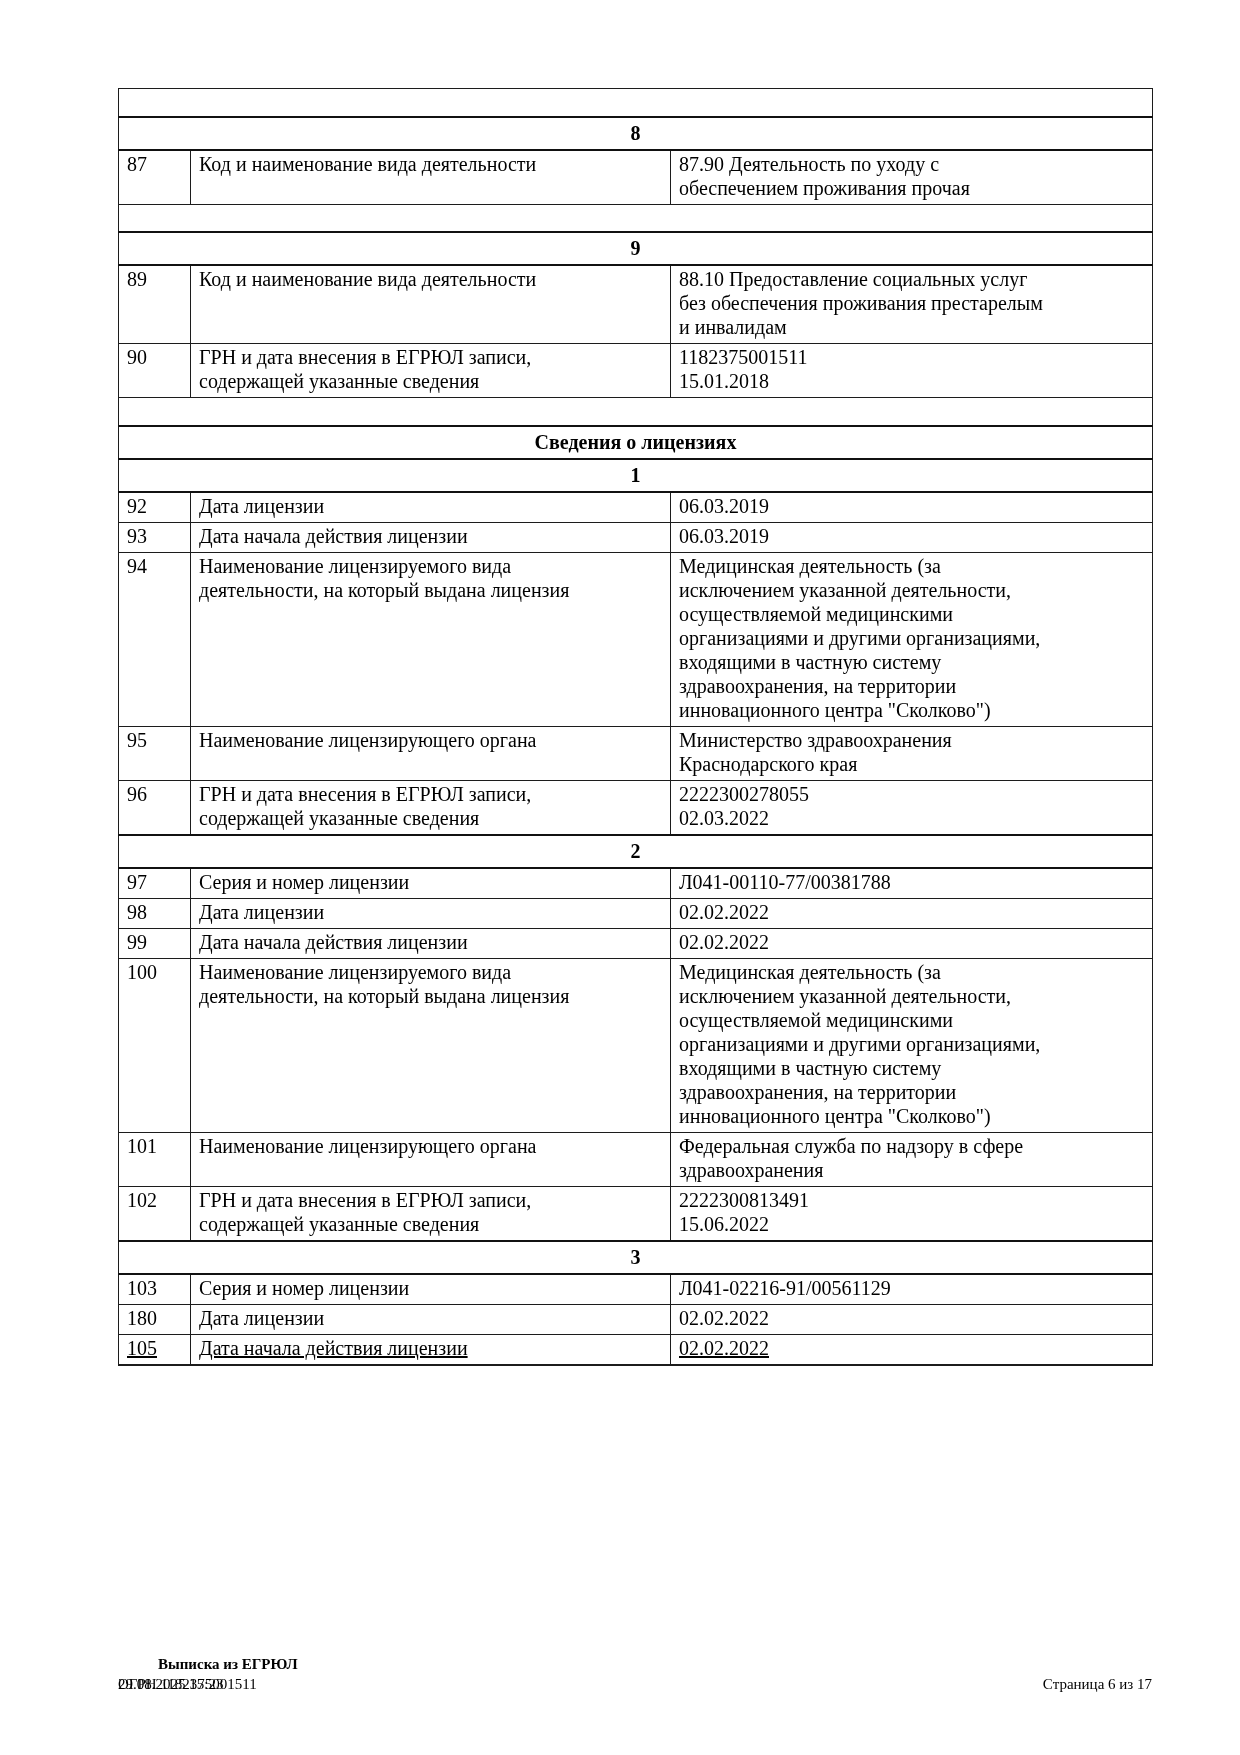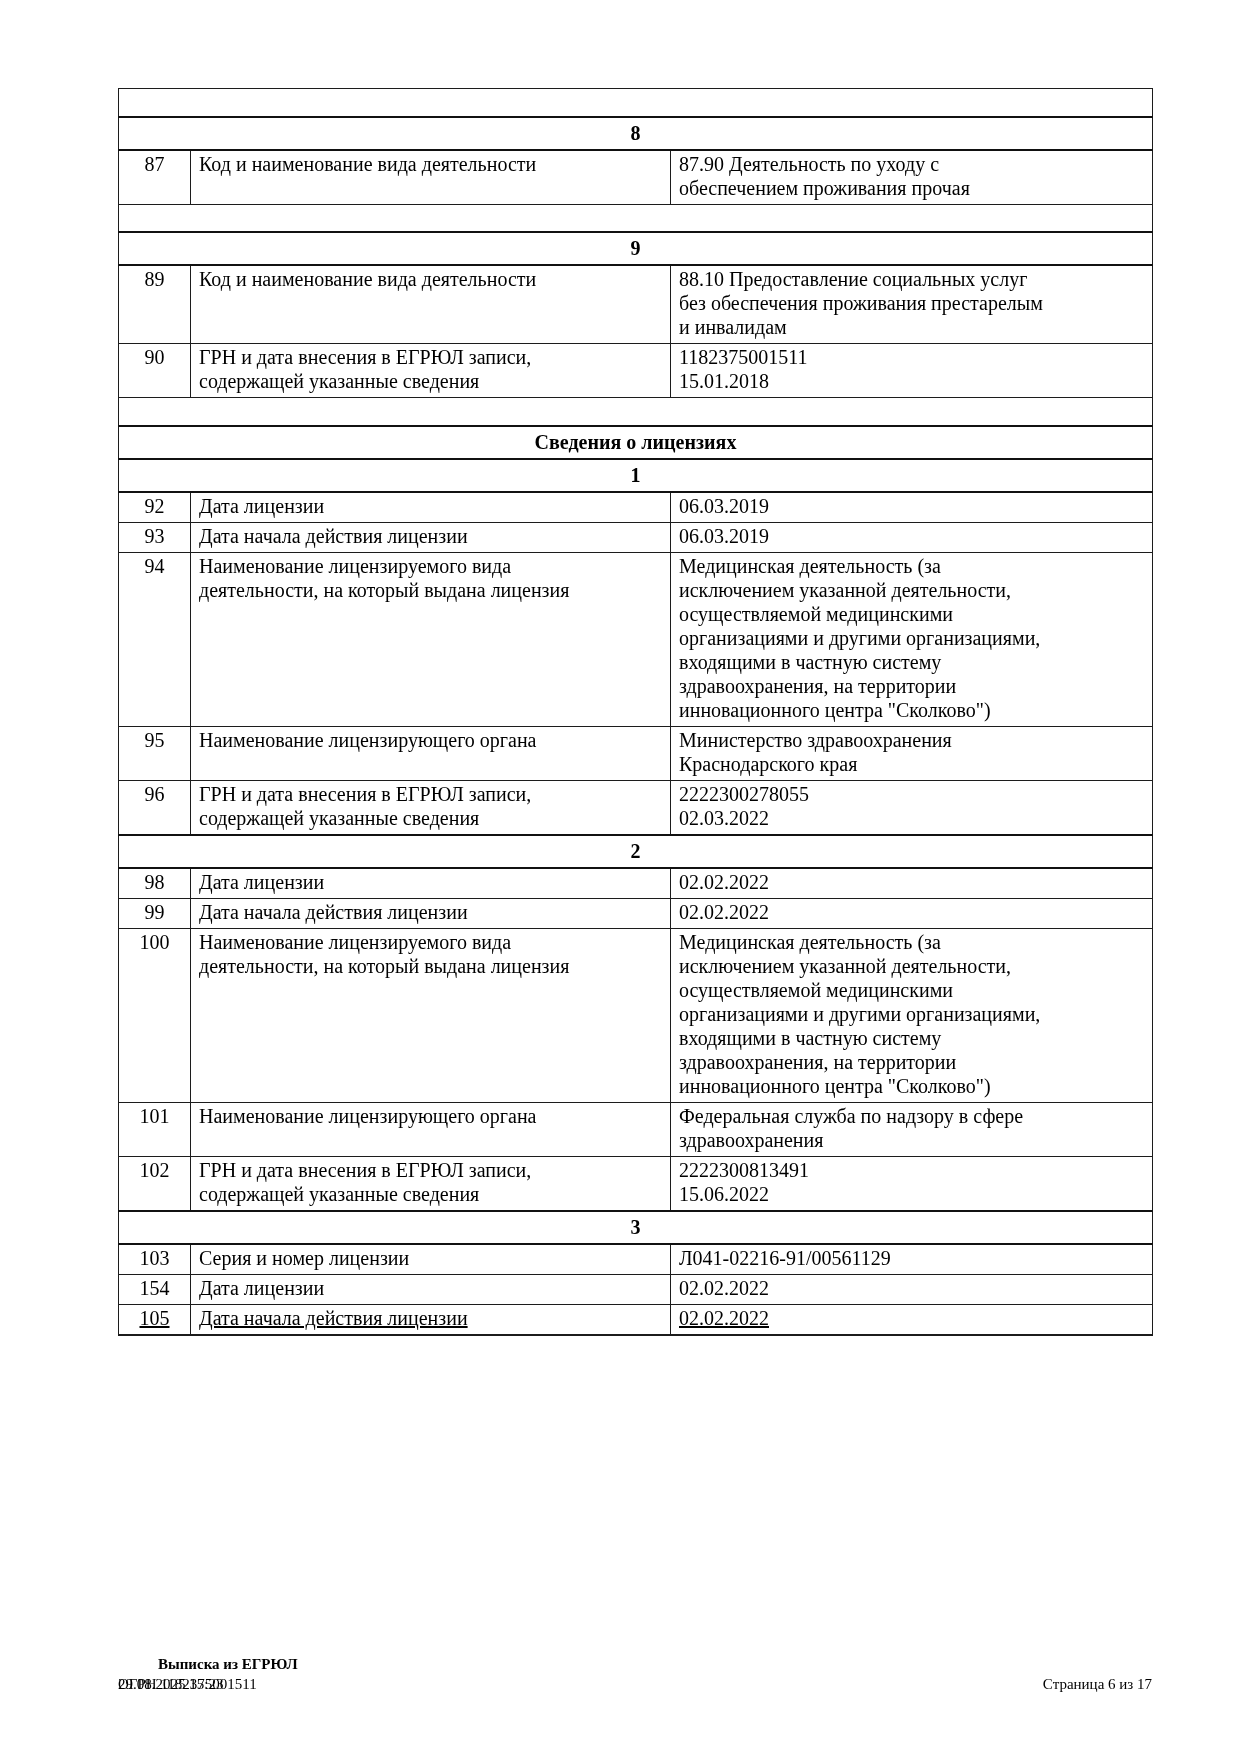--- a/index.html
+++ b/index.html
@@ -25,21 +25,20 @@
     line-height: 24px;
   }
   table.doc-table td {
     border: 1px solid #1c1c1c;
     vertical-align: top;
     padding: 1px 8px 4px 8px;
     white-space: pre-line;
     overflow: hidden;
   }
   td.c-num {
-    text-align: center;
     padding-left: 2px;
     padding-right: 2px;
   }
   tr.row-spacer td {
     height: 28px;
     padding: 0;
   }
   tr.row-section td,
   tr.row-group td {
     border-top: 2px solid #111;
@@ -154,20 +153,25 @@
         <td class="c-num">96</td>
         <td class="c-label">ГРН и дата внесения в ЕГРЮЛ записи,
 содержащей указанные сведения</td>
         <td class="c-value">2222300278055
 02.03.2022</td>
       </tr>
       <tr class="row-section">
         <td colspan="3">2</td>
       </tr>
       <tr class="row-data">
+        <td class="c-num">97</td>
+        <td class="c-label">Серия и номер лицензии</td>
+        <td class="c-value">Л041-00110-77/00381788</td>
+      </tr>
+      <tr class="row-data">
         <td class="c-num">98</td>
         <td class="c-label">Дата лицензии</td>
         <td class="c-value">02.02.2022</td>
       </tr>
       <tr class="row-data">
         <td class="c-num">99</td>
         <td class="c-label">Дата начала действия лицензии</td>
         <td class="c-value">02.02.2022</td>
       </tr>
       <tr class="row-data">
@@ -197,21 +201,21 @@
       </tr>
       <tr class="row-section">
         <td colspan="3">3</td>
       </tr>
       <tr class="row-data">
         <td class="c-num">103</td>
         <td class="c-label">Серия и номер лицензии</td>
         <td class="c-value">Л041-02216-91/00561129</td>
       </tr>
       <tr class="row-data">
-        <td class="c-num">154</td>
+        <td class="c-num">180</td>
         <td class="c-label">Дата лицензии</td>
         <td class="c-value">02.02.2022</td>
       </tr>
       <tr class="row-data">
         <td class="c-num">105</td>
         <td class="c-label">Дата начала действия лицензии</td>
         <td class="c-value">02.02.2022</td>
       </tr>
     </tbody>
 </table>

